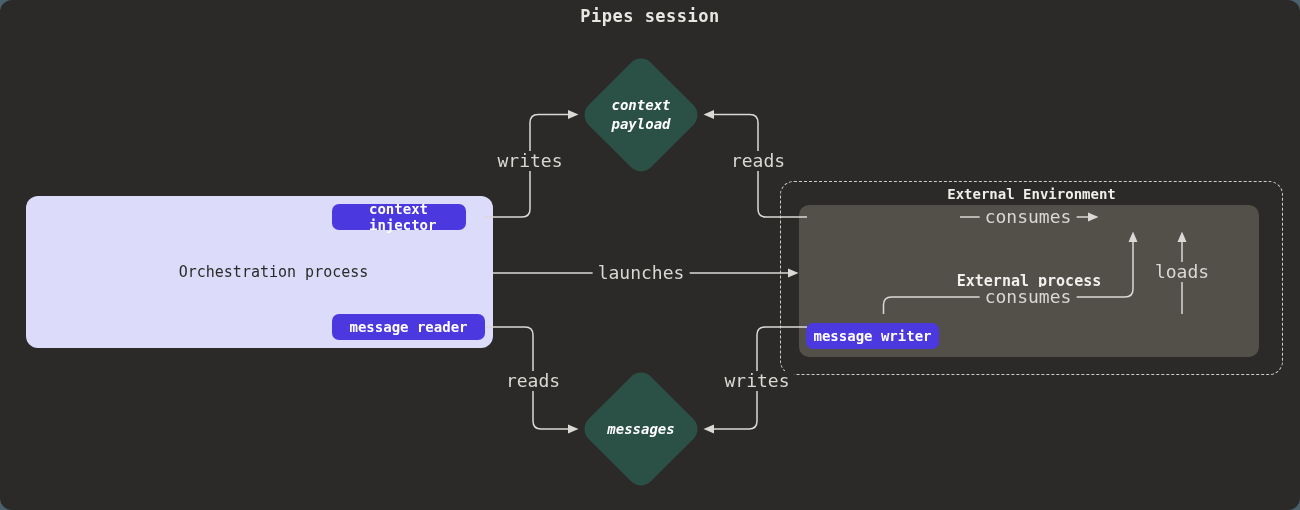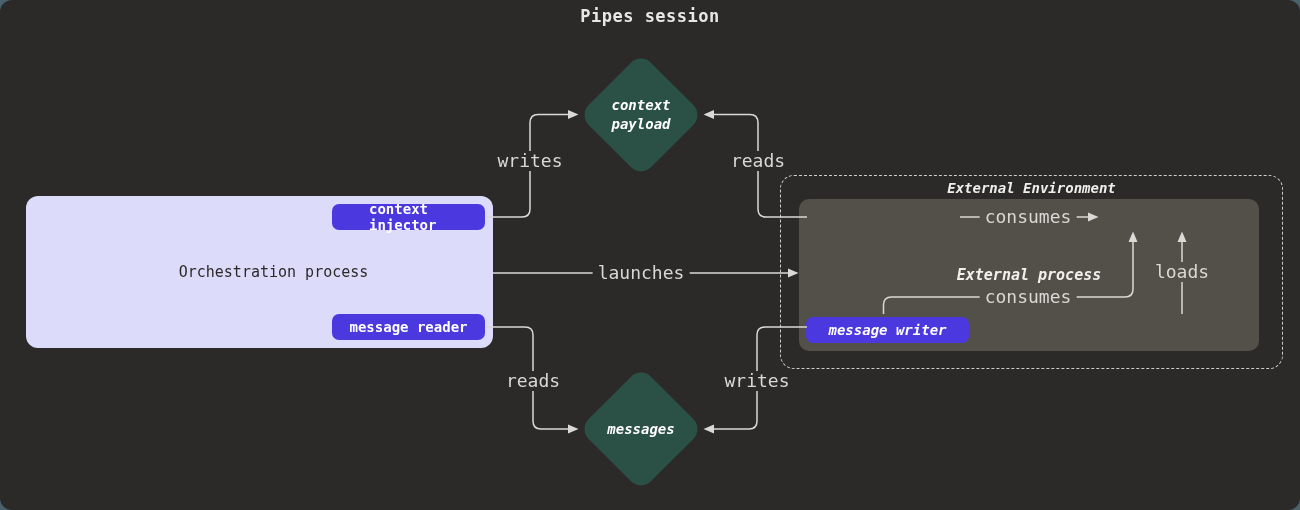--- a/index.html
+++ b/index.html
@@ -33,22 +33,22 @@
   .orchestration {
     position:absolute; left:26px; top:196px; width:467px; height:152px;
     background:#dcdbfa; border-radius:12px;
   }
   .orchestration .lbl {
     position:absolute; inset:0; display:flex; align-items:center; justify-content:center;
     color:#2b2a28; font-size:15px; font-weight:500;margin-left:28px;
   }
   
   .env {
-    position:absolute; left:780px; top:175px; width:503px; height:194px;
-    border:1.5px dashed #cfcdc9; border-radius:14px; box-sizing:border-box;font-style:italic;
+    position:absolute; left:780px; top:181px; width:503px; height:194px;
+    border:1.5px dashed #cfcdc9; border-radius:14px; box-sizing:border-box;
   }
   .env-title {
     position:absolute; top:4px; left:0; right:0; text-align:center;
     color:#f0eeea; font-size:14px; font-weight:700;
   }
   .process {
     position:absolute; left:18px; top:23px; width:460px; height:152px;
     background:#53504a; border-radius:10px;
   }
   .process .lbl {
@@ -86,29 +86,29 @@
 payload</div>
   </div>
 
   <div class="diamond diamond-bottom">
     <div class="shape"></div>
     <div class="lbl">messages</div>
   </div>
 
   <div class="orchestration">
     <div class="lbl">Orchestration process</div>
-    <div class="btn" style="left:306px; top:8px; width:153px;padding-left:37px;">context injector</div>
+    <div class="btn" style="left:306px; top:8px; width:134px;padding-left:37px;">context injector</div>
     <div class="btn" style="left:306px; top:118px; width:153px;">message reader</div>
   </div>
 
   <div class="env">
     <div class="env-title">External Environment</div>
     <div class="process">
       <div class="lbl">External process</div>
-      <div class="btn" style="left:7px; top:118px; width:163px;">message writer</div>
+      <div class="btn" style="left:7px; top:118px; width:133px;">message writer</div>
     </div>
   </div>
 
   <svg class="edges" width="1300" height="510" viewBox="0 0 1300 510">
     <g stroke="#dbd9d5" stroke-width="1.5" fill="none">
       <path d="M 485 217 H 522 Q 530 217 530 209 V 123 Q 530 114.5 538 114.5 H 568"></path>
       <path d="M 807 217 H 766 Q 758 217 758 209 V 123 Q 758 114.5 750 114.5 H 714"></path>
       <path d="M 493 273 H 788"></path>
       <path d="M 485 327 H 525 Q 533 327 533 335 V 421 Q 533 429 541 429 H 568"></path>
       <path d="M 807 327 H 765 Q 757 327 757 335 V 421 Q 757 429 749 429 H 714"></path>

